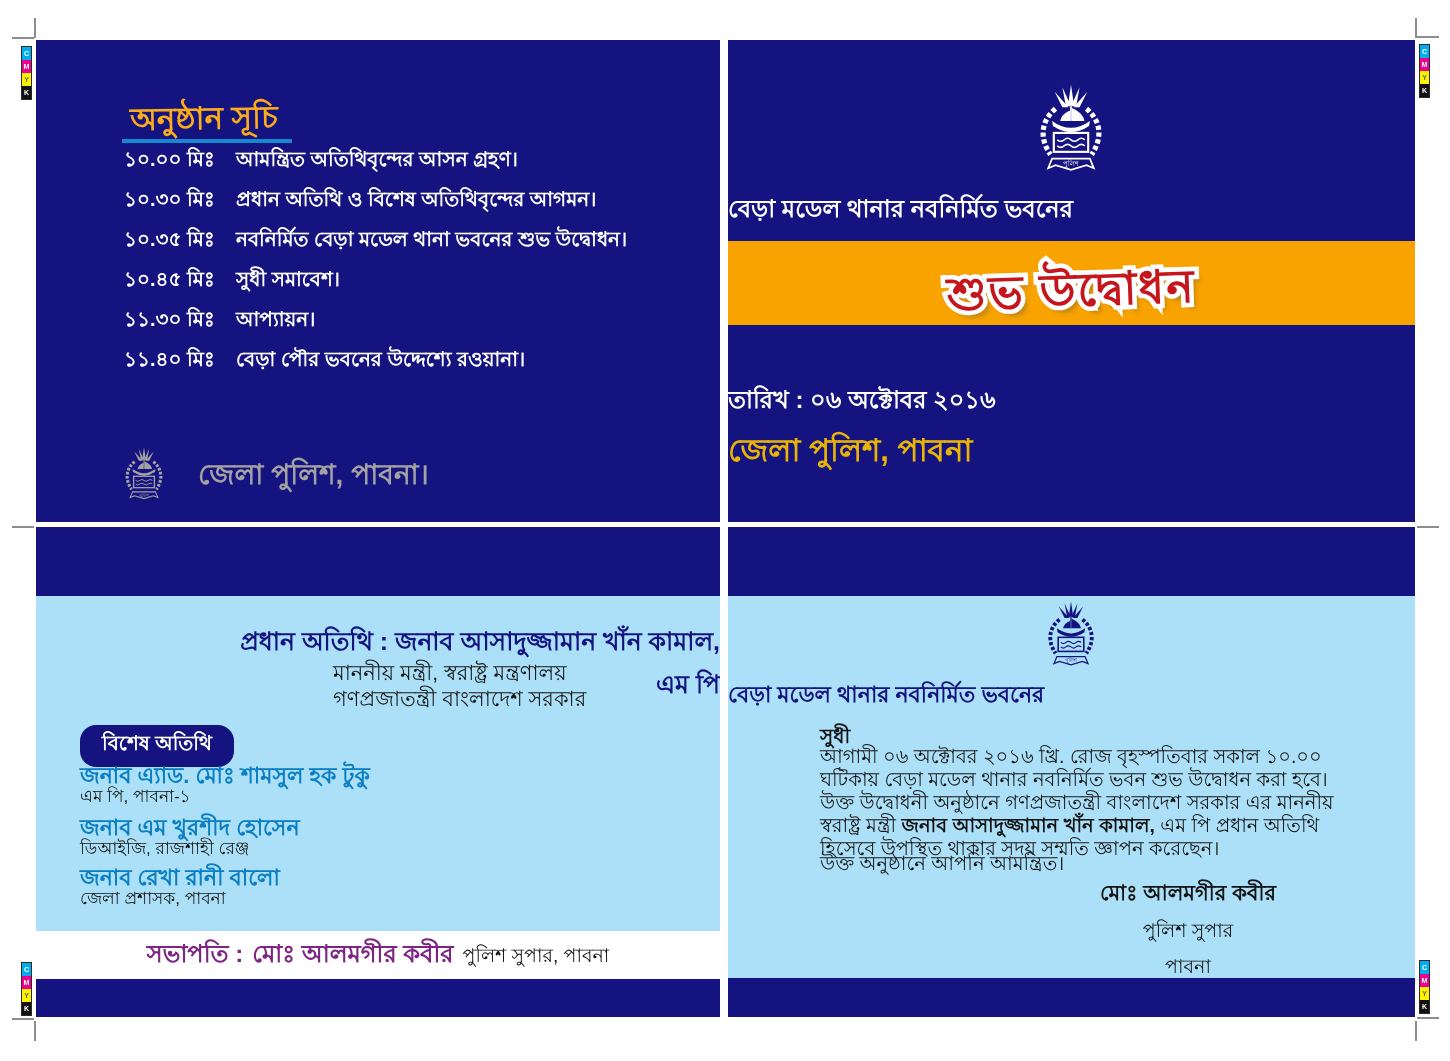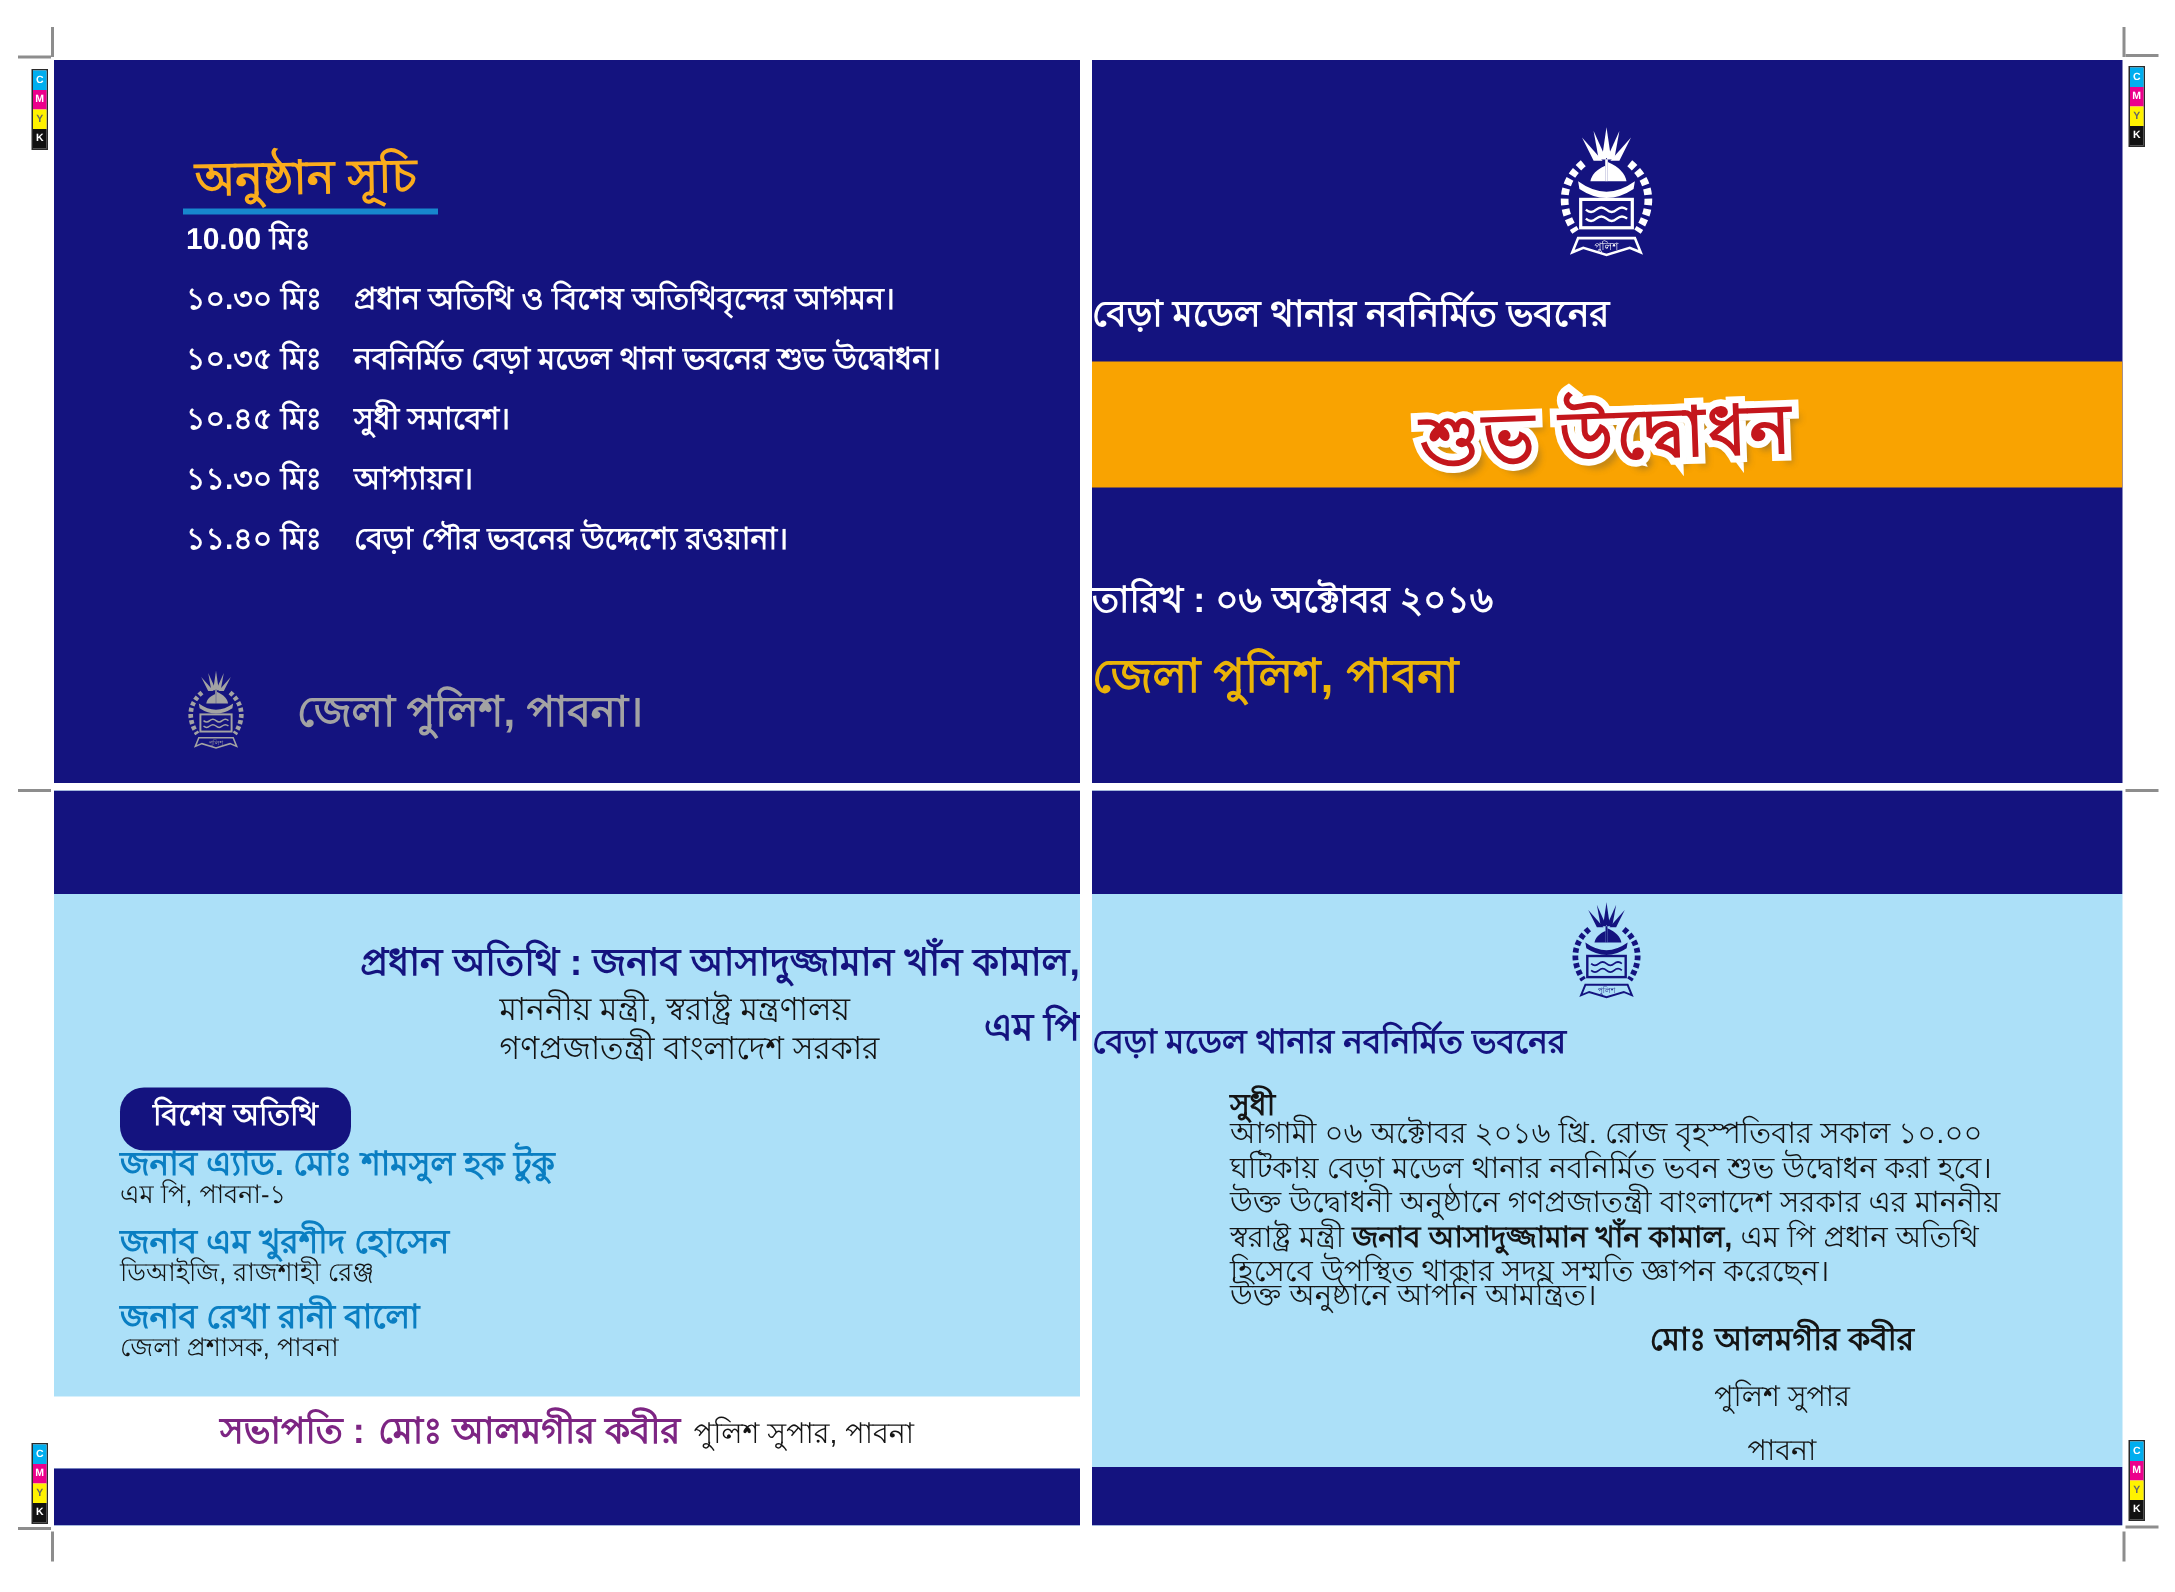--- a/index.html
+++ b/index.html
@@ -156,21 +156,22 @@
   <div class="sq y">Y</div>
   <div class="sq k">K</div>
 </div>
 
 <div class="panel navy" style="left:36px;top:40px;width:684px;height:482px">
   <div class="abs tl-title">অনুষ্ঠান সূচি</div>
   <div class="abs tl-underline"></div>
 
   <div class="abs tl-schedule">
     <div class="sched-row">
-      <span class="sched-time">10.00 মিঃ</span>
+      <span class="sched-time">১০.০০ মিঃ</span>
+      <span class="sched-event">আমন্ত্রিত অতিথিবৃন্দের আসন গ্রহণ।</span>
     </div>
     <div class="sched-row">
       <span class="sched-time">১০.৩০ মিঃ</span>
       <span class="sched-event">প্রধান অতিথি ও বিশেষ অতিথিবৃন্দের আগমন।</span>
     </div>
     <div class="sched-row">
       <span class="sched-time">১০.৩৫ মিঃ</span>
       <span class="sched-event">নবনির্মিত বেড়া মডেল থানা ভবনের শুভ উদ্বোধন।</span>
     </div>
     <div class="sched-row">

